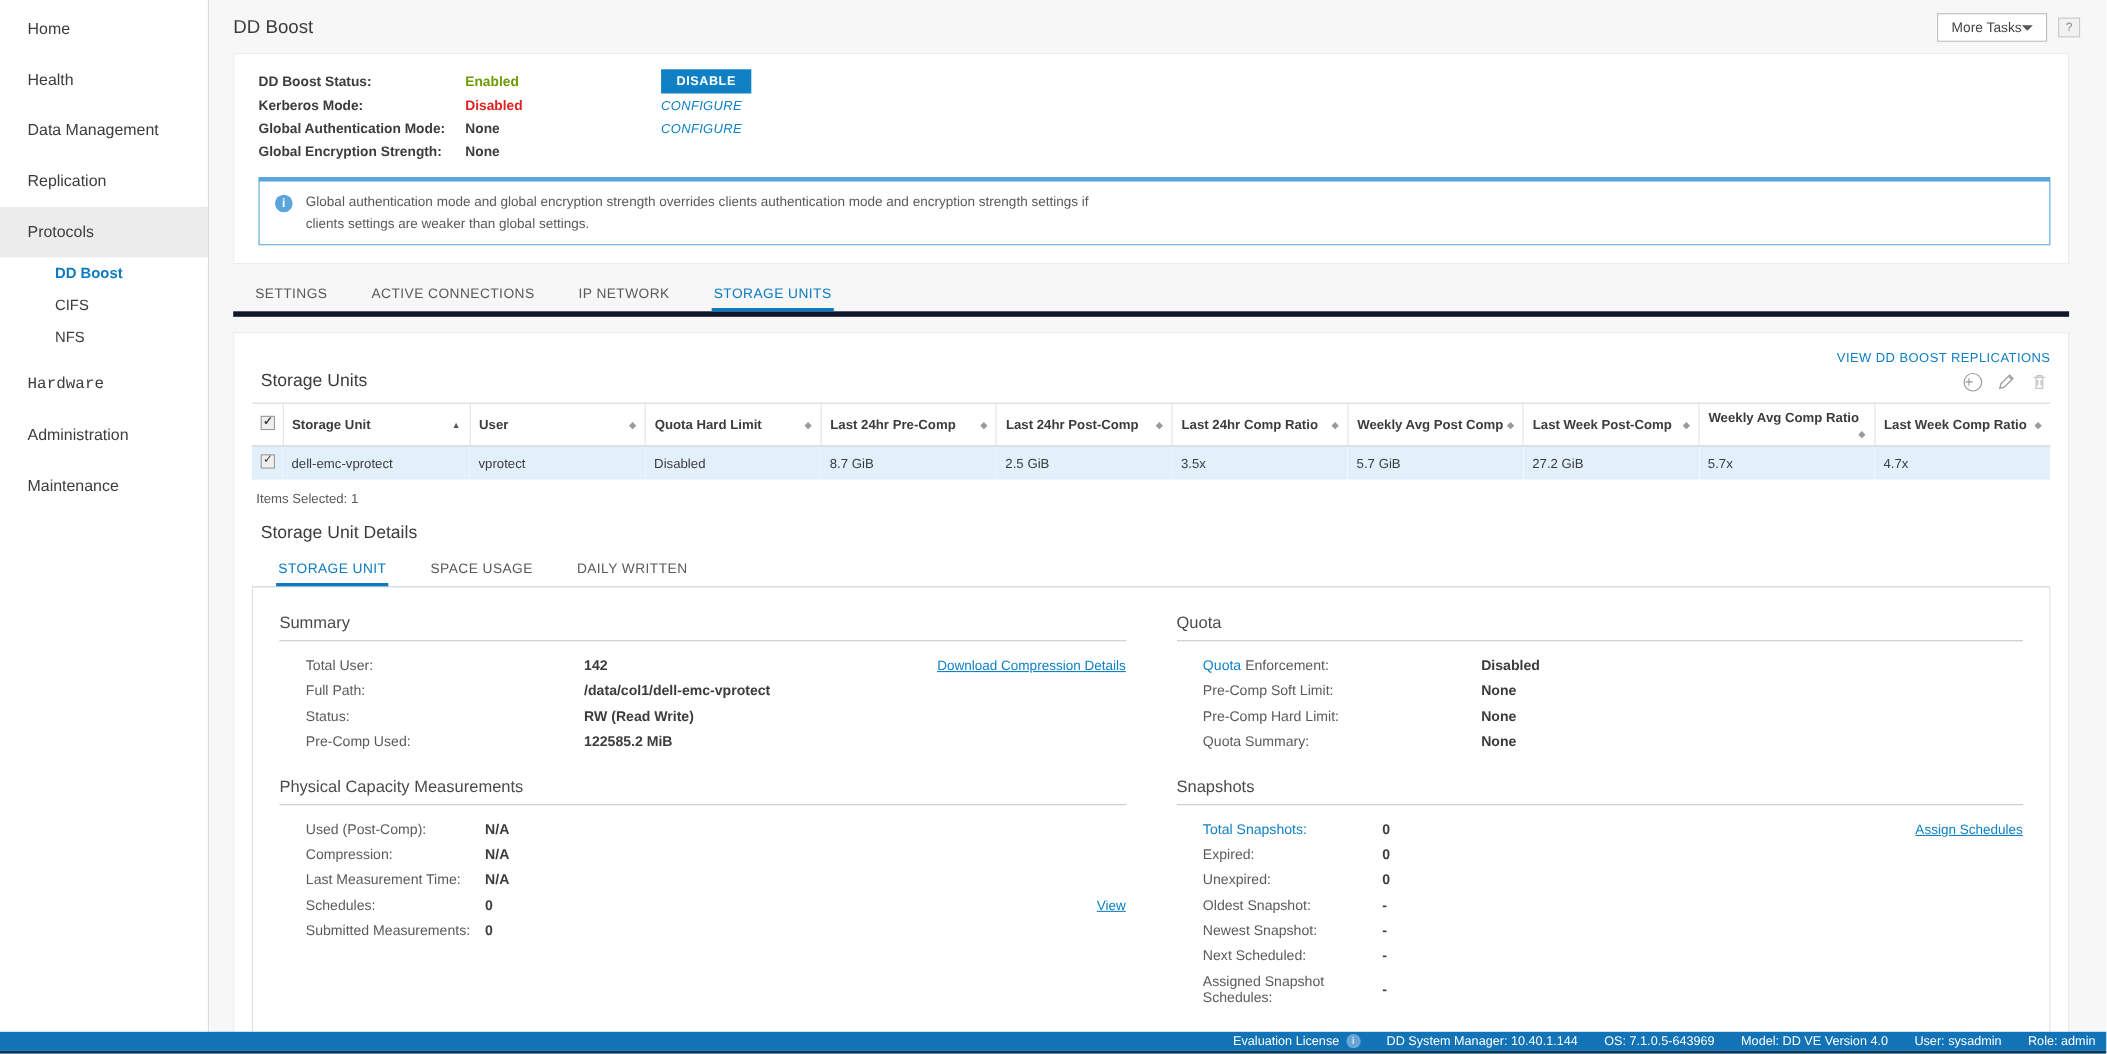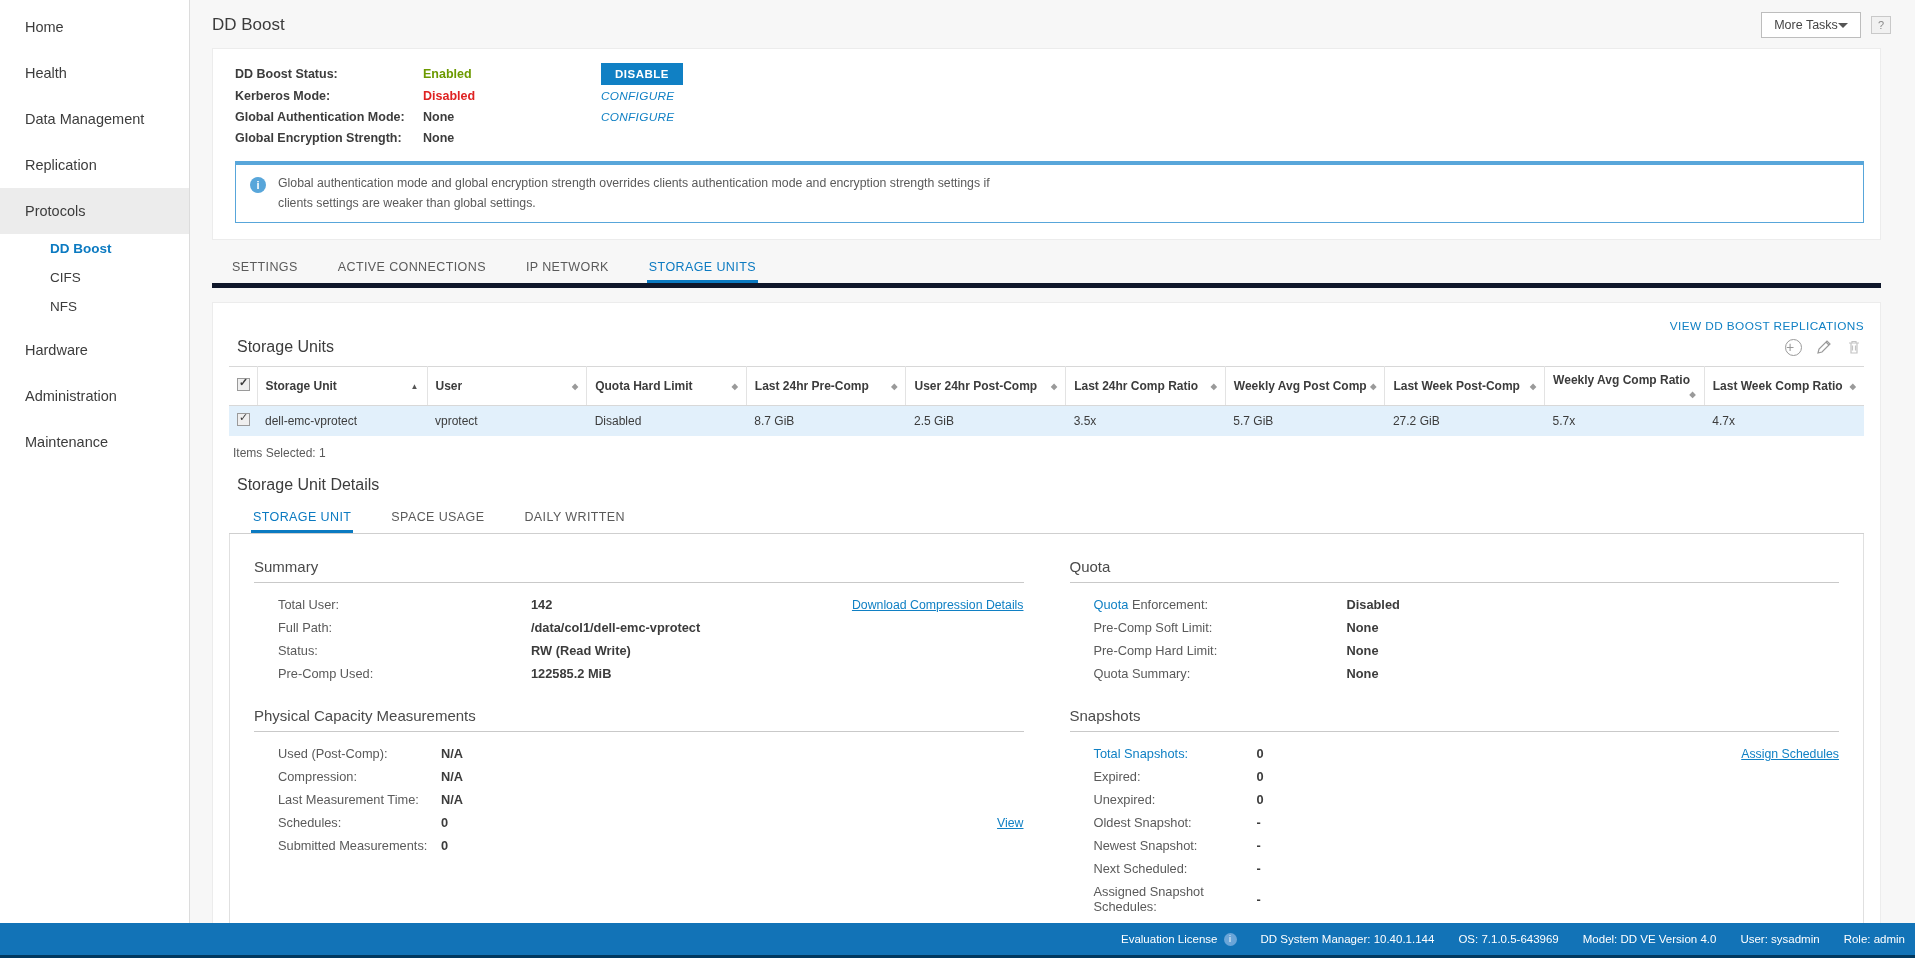--- a/index.html
+++ b/index.html
@@ -80,21 +80,21 @@
   .def-row { display:flex; align-items:center; padding:4px 0 4px 24px; font-size:12.8px; min-height:23px; }
   .def-label { color:#5a5a5a; width:253px; flex-shrink:0; }
   .def-label.narrow { width:163px; }
   .def-value { font-weight:bold; color:#3c3c3c; }
   .def-link-right { margin-left:auto; }
   .link-underline { color:#1080c4; text-decoration:underline; font-size:12.3px; cursor:pointer; }
   .inline-link { color:#1080c4; text-decoration:none; cursor:pointer; }
 
   
   .footer { position:absolute; left:0; right:0; bottom:0; }
-  .footer-main { background:#1273b7; height:32px; display:flex; justify-content:flex-end; align-items:center;
+  .footer-main { background:#1273b7; height:17px; display:flex; justify-content:flex-end; align-items:center;
     gap:24px; padding-right:10px; color:#fff; font-size:11.5px; }
   .footer-item { display:flex; align-items:center; gap:6px; white-space:nowrap; }
   .foot-info-icon { width:13px; height:13px; border-radius:50%; background:#6aa5d8; color:#fff; font-size:9px;
     line-height:13px; text-align:center; display:inline-block; cursor:pointer; }
   .footer-dark { background:#00385f; height:3px; }
 
   svg.icon { display:block; }
 </style>
 </head>
 <body>
@@ -103,21 +103,21 @@
 
   <div class="sidebar">
     <div class="side-item">Home</div>
     <div class="side-item">Health</div>
     <div class="side-item">Data Management</div>
     <div class="side-item">Replication</div>
     <div class="side-item section-active">Protocols</div>
     <div class="side-sub selected">DD Boost</div>
     <div class="side-sub">CIFS</div>
     <div class="side-sub">NFS</div>
-    <div class="side-item" style="margin-top:6px;">Hardware</div>
+    <div class="side-item" style="margin-top:6px;font-family:Liberation Mono, monospace;">Hardware</div>
     <div class="side-item">Administration</div>
     <div class="side-item">Maintenance</div>
   </div>
 
   <div class="main">
 
     <div class="main-header">
       <div class="page-title">DD Boost</div>
       <div class="header-right">
         <div class="more-tasks">
@@ -199,21 +199,21 @@
             <col>
             <col>
         </colgroup>
         <thead>
           <tr>
             <th><span class="cb"></span></th>
             <th><span>Storage Unit</span><span class="sort asc">▲</span></th>
             <th><span>User</span><span class="sort">◆</span></th>
             <th><span>Quota Hard Limit</span><span class="sort">◆</span></th>
             <th><span>Last 24hr Pre-Comp</span><span class="sort">◆</span></th>
-            <th><span>User 24hr Post-Comp</span><span class="sort">◆</span></th>
+            <th><span>Last 24hr Post-Comp</span><span class="sort">◆</span></th>
             <th><span>Last 24hr Comp Ratio</span><span class="sort">◆</span></th>
             <th><span>Weekly Avg Post Comp</span><span class="sort">◆</span></th>
             <th><span>Last Week Post-Comp</span><span class="sort">◆</span></th>
             <th><span>Weekly Avg Comp Ratio</span><span class="sort">◆</span></th>
             <th><span>Last Week Comp Ratio</span><span class="sort">◆</span></th>
           </tr>
         </thead>
         <tbody>
           <tr>
             <td><span class="cb"></span></td>

